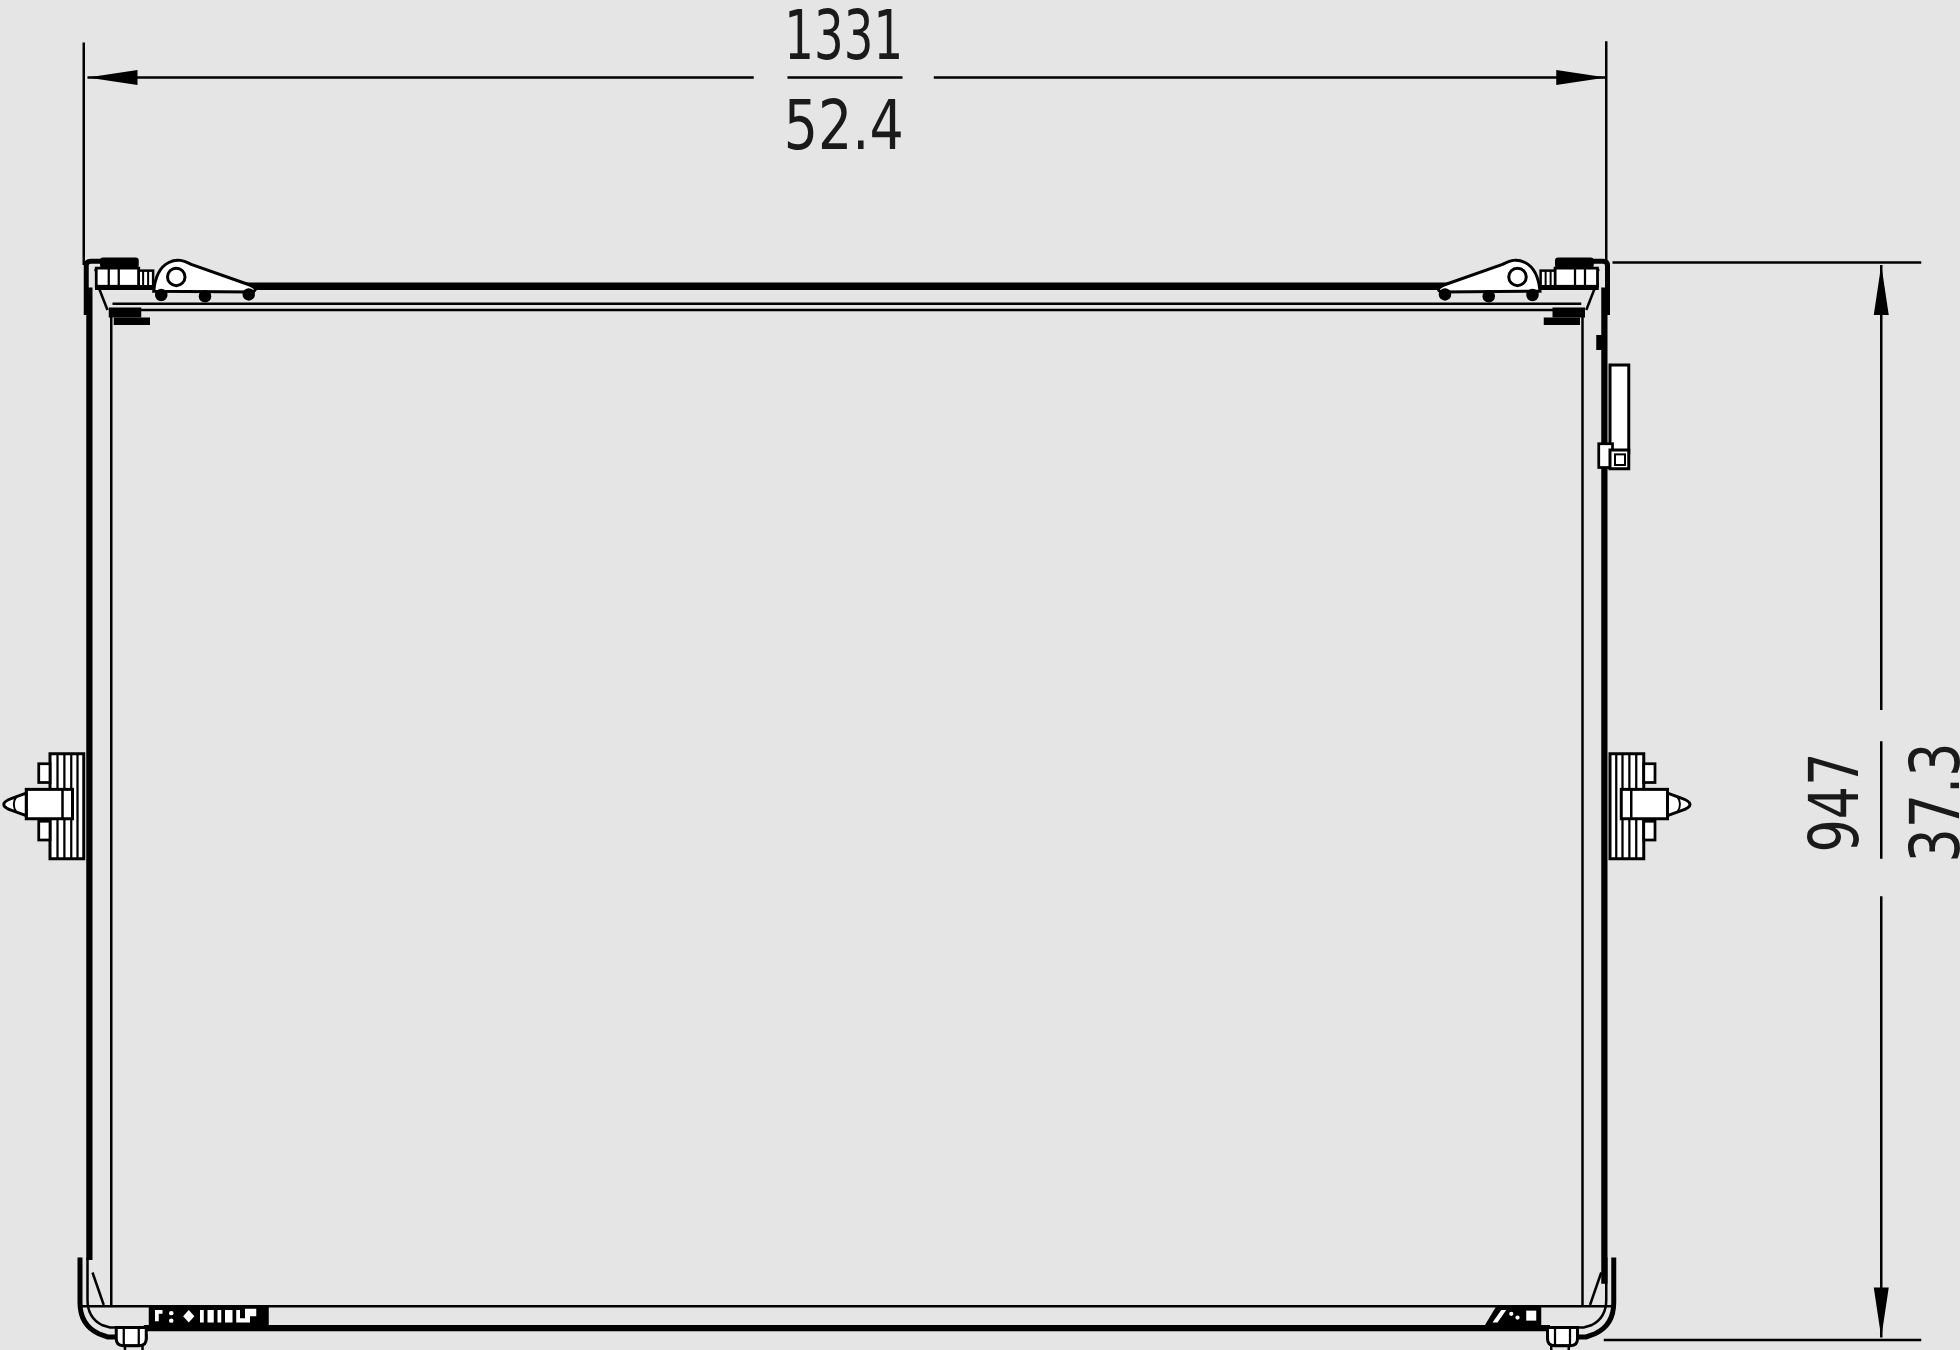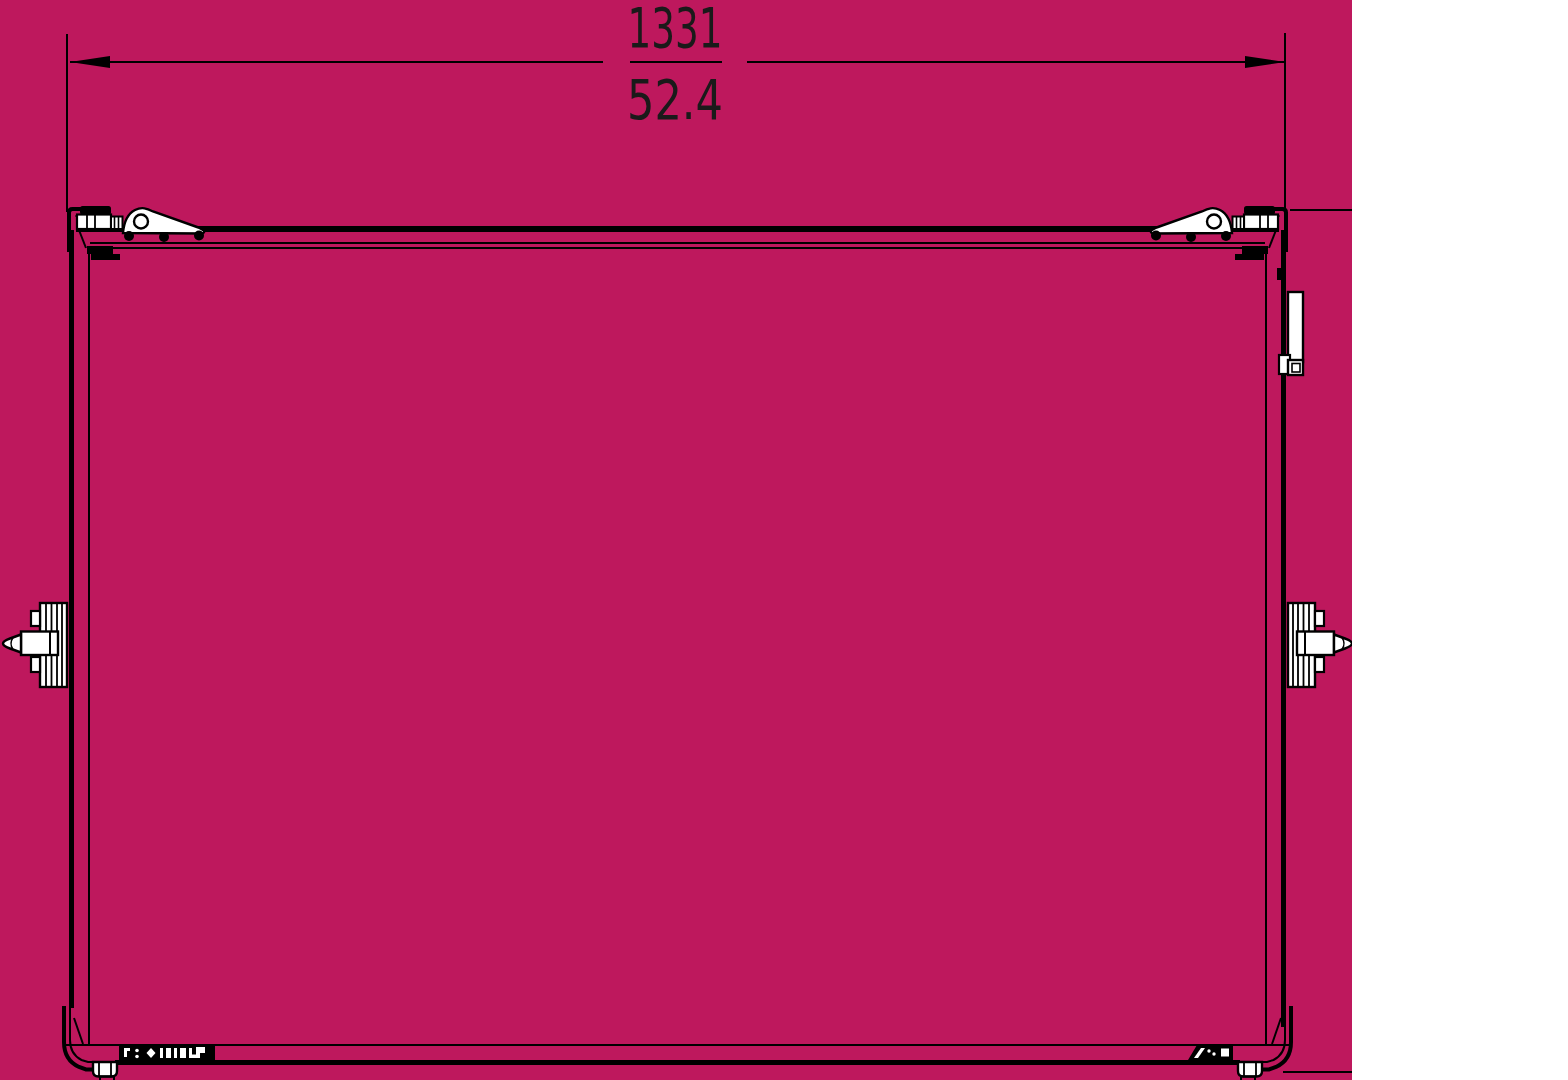--- a/index.html
+++ b/index.html
@@ -1,19 +1,19 @@
 <!DOCTYPE html>
 <html><head>
 <meta charset="utf-8">
 <style>
   html,body{margin:0;padding:0;background:#ffffff;}
   .canvas{
     position:relative;
-    width:1352px;height:1080px;
-    background:#be185d;
+    width:1568px;height:1080px;
+    background:#e5e5e5;
     overflow:hidden;
     font-family:"DejaVu Sans",sans-serif;
   }
   svg{display:block;}
   svg text{
     font-family:"DejaVu Sans",sans-serif;
     fill:#1a1a1a;
     font-weight:400;
   }
   .dim-text{font-size:55px;}

